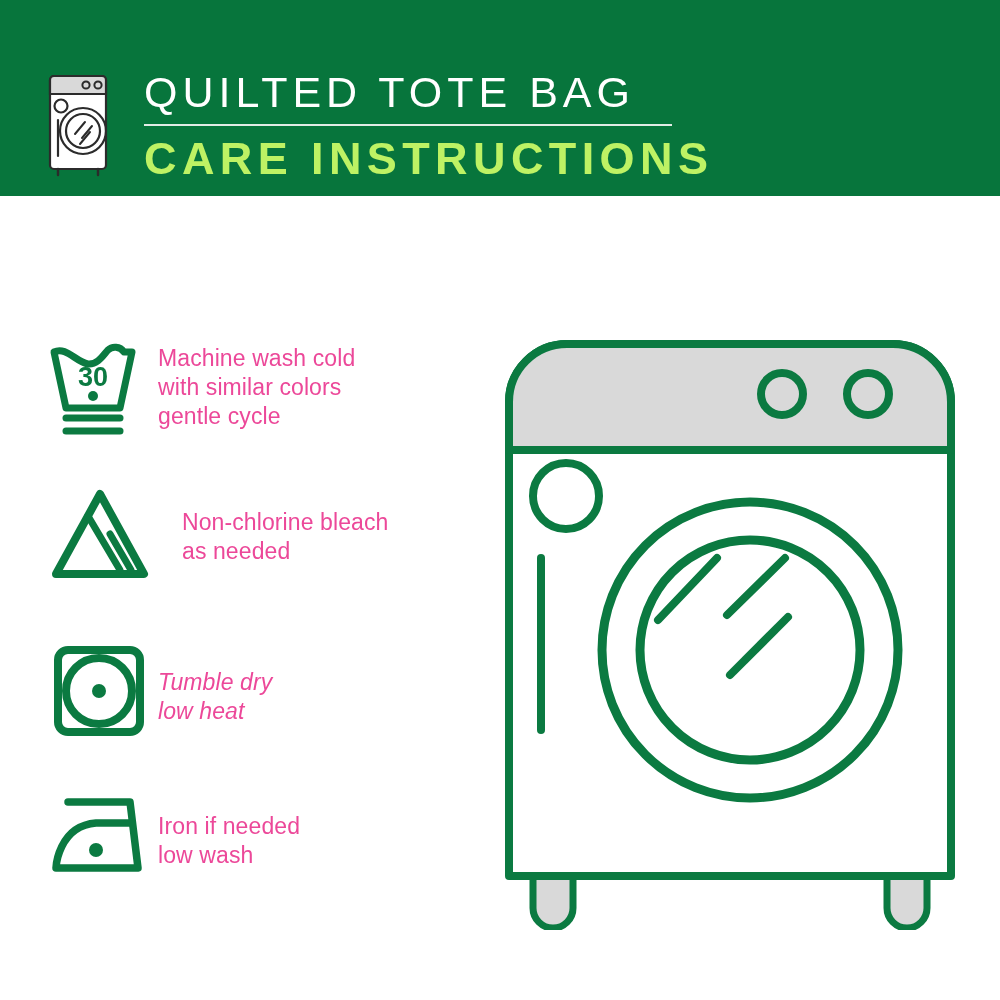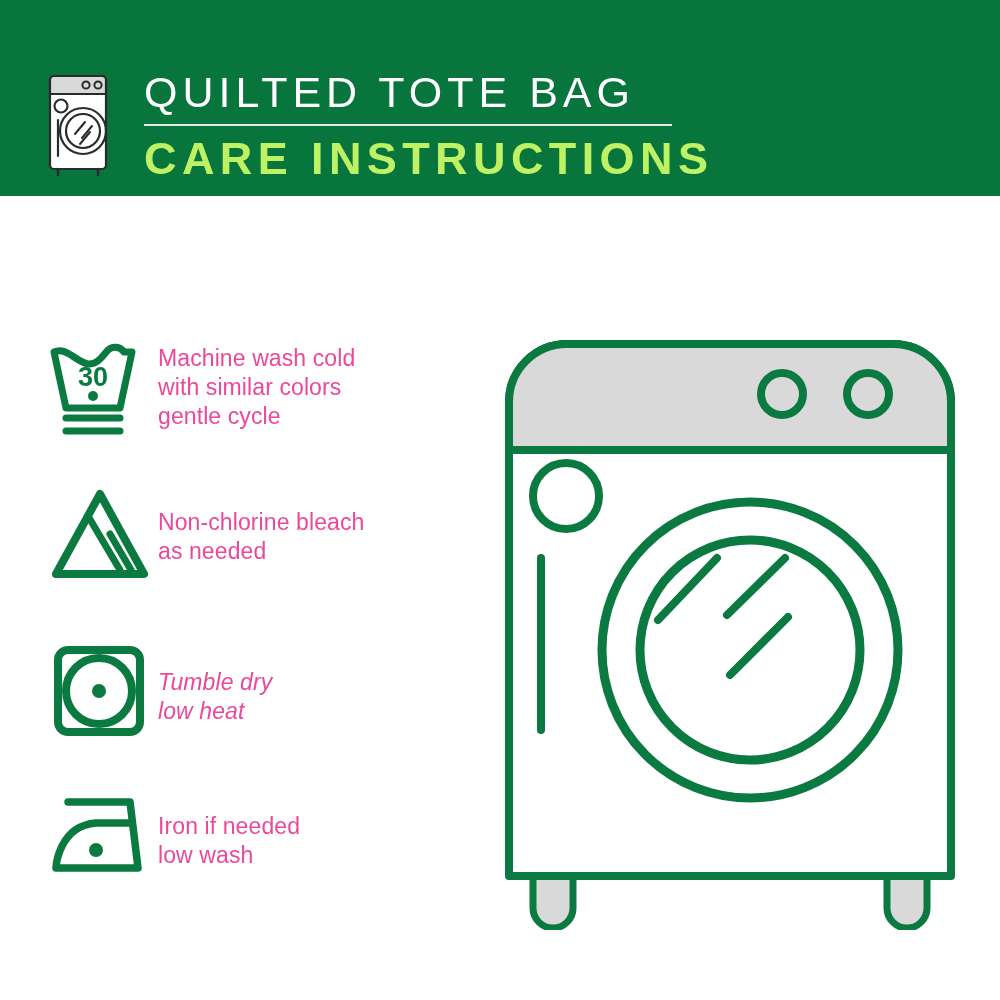--- a/index.html
+++ b/index.html
@@ -99,21 +99,21 @@
     white-space: pre-line;
     padding-top: 4px;
   }
 
   #row-wash   { top: 104px; }
   #row-bleach { top: 248px; }
   #row-dry    { top: 404px; font-style: italic; }
   #row-iron   { top: 552px; }
 
   #row-wash .care-text   { padding-top: 2px; }
-  #row-bleach .care-text { padding-top: 22px; }
+  #row-bleach .care-text { padding-top: 22px; margin-left: 24px; }
   #row-dry .care-text    { padding-top: 26px; }
   #row-iron .care-text   { padding-top: 22px; }
 
   
   #machine {
     position: absolute;
     left: 495px;
     top: 330px;
     width: 470px;
     height: 600px;

